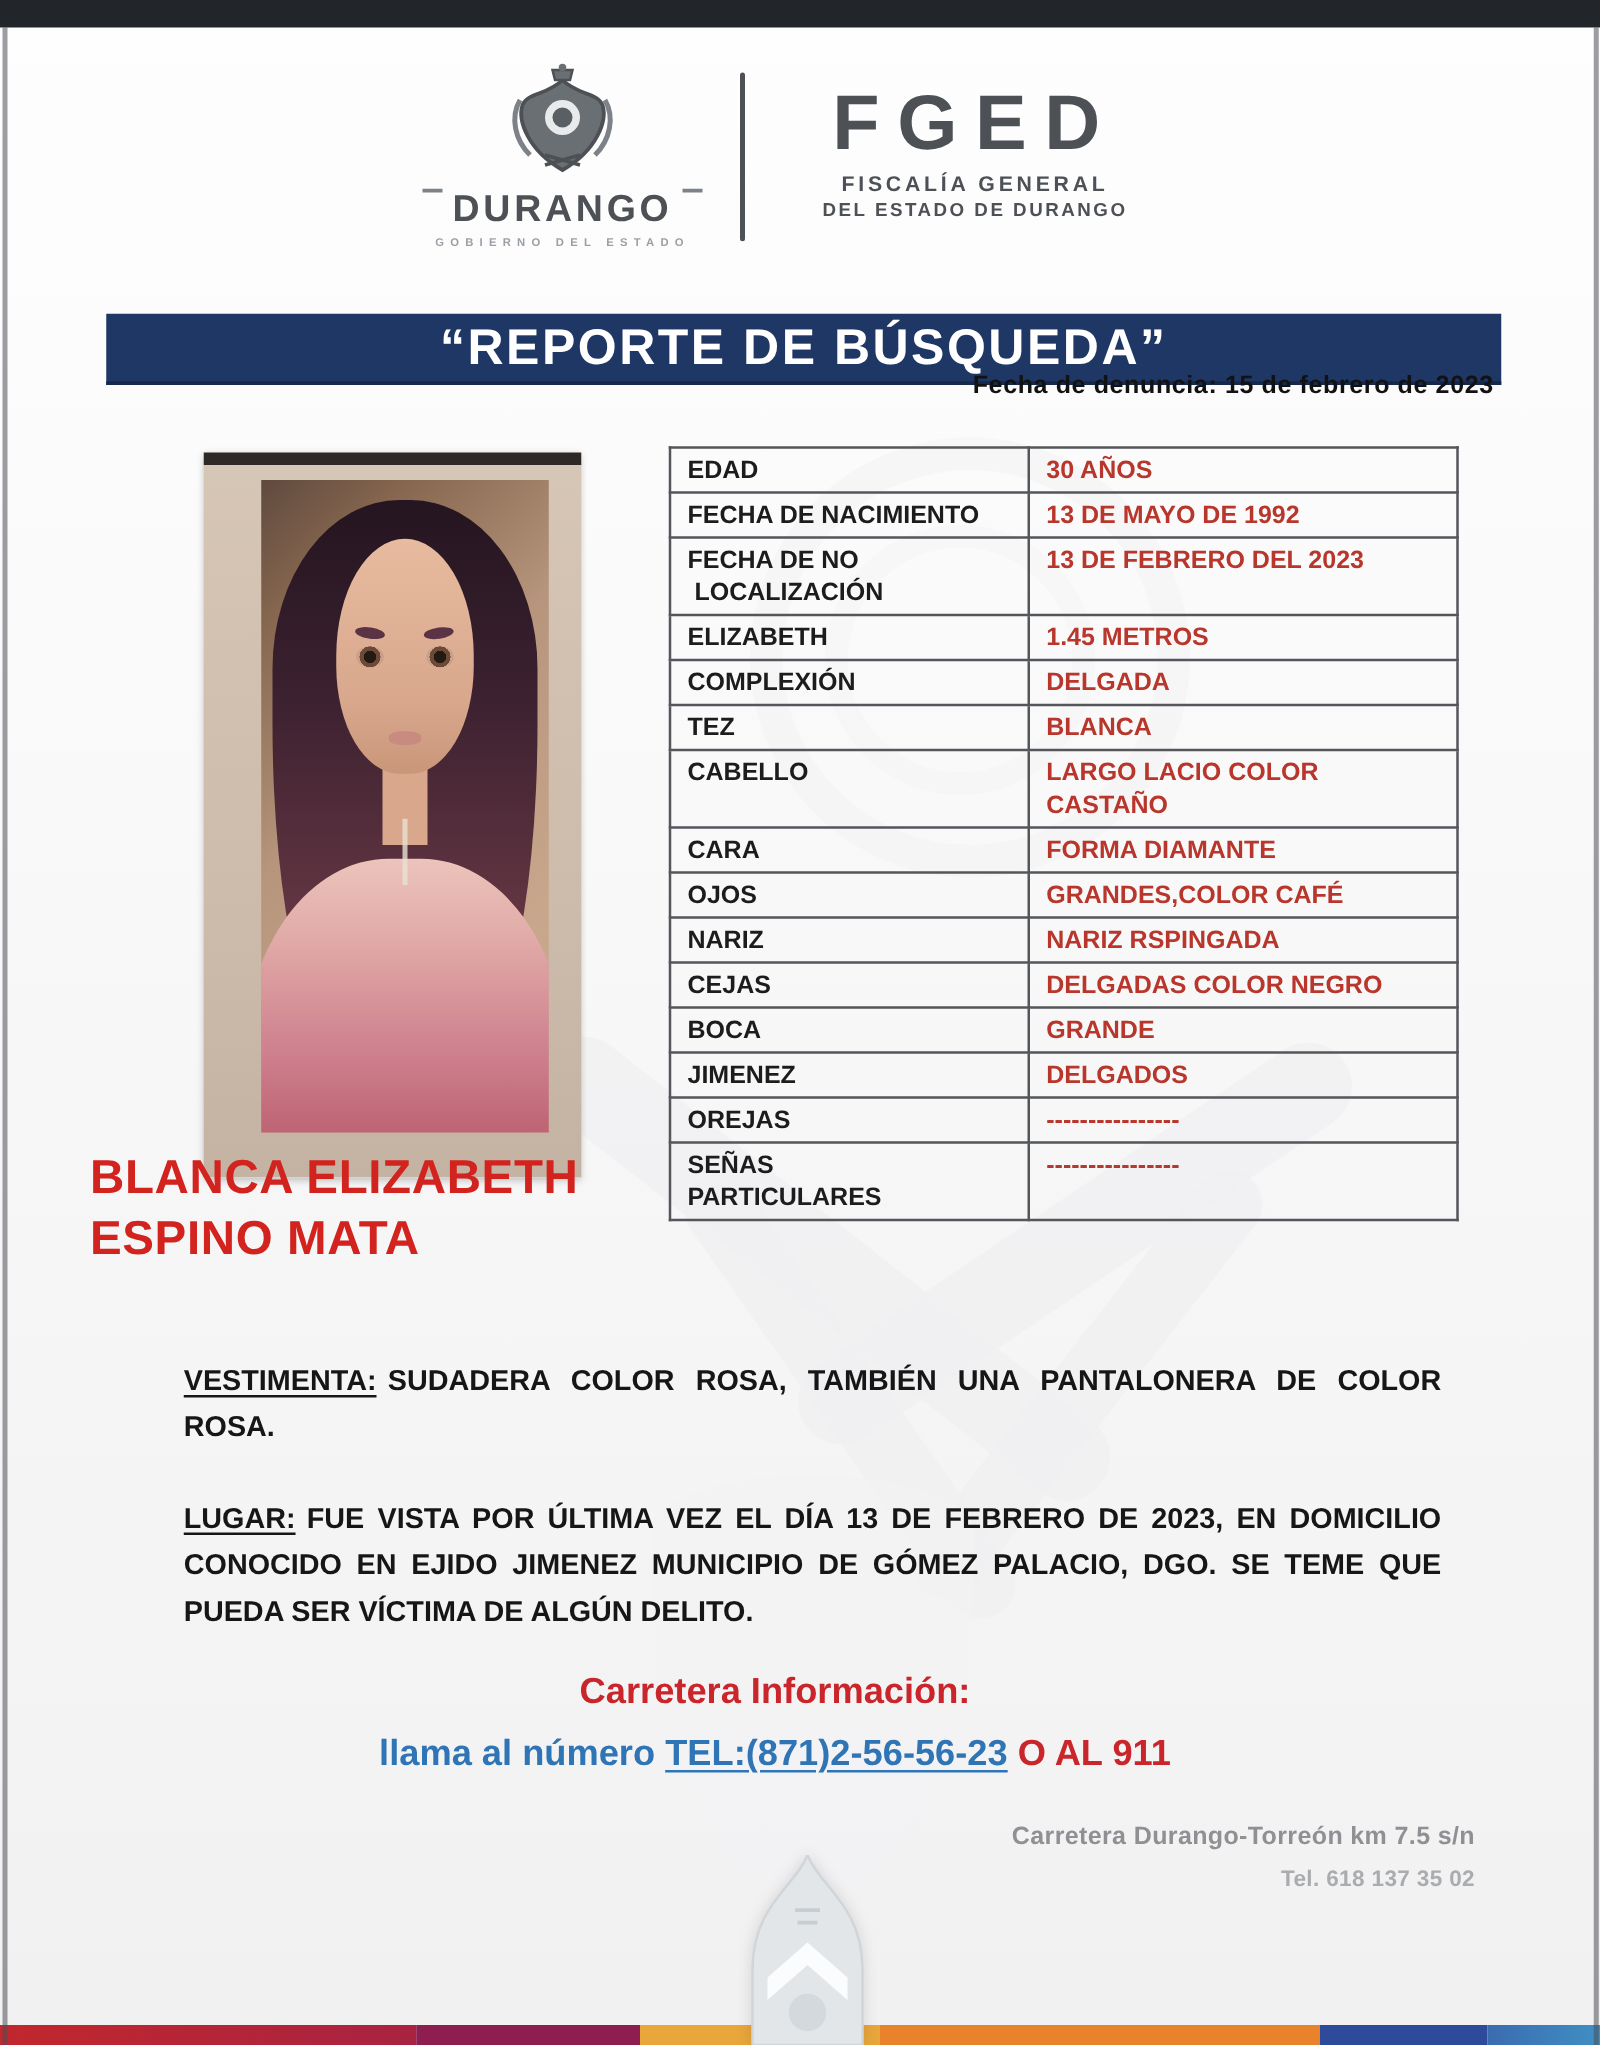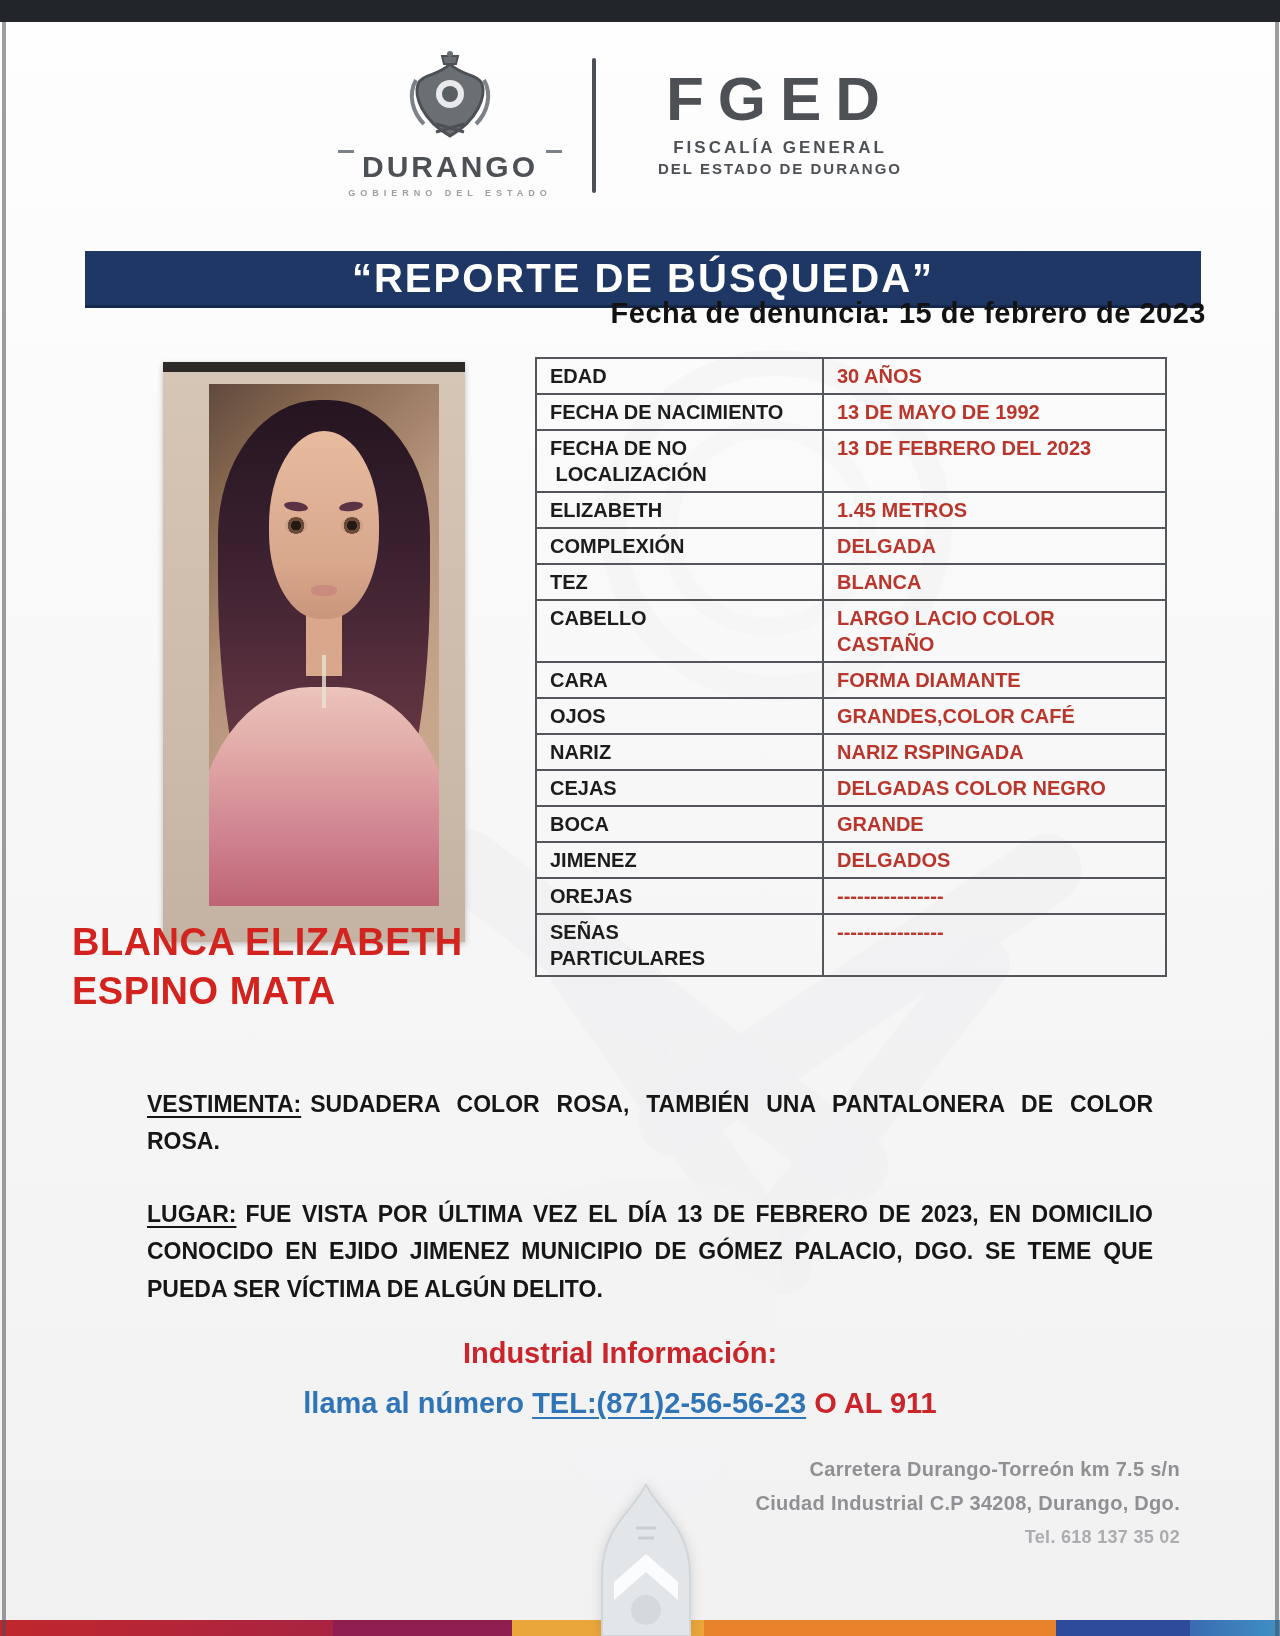--- a/index.html
+++ b/index.html
@@ -37,22 +37,22 @@
   .header-divider{position:absolute;left:592px;top:18px;width:4px;height:135px;background:#4d5156;border-radius:2px;}
   .logo-fged{position:absolute;left:620px;top:28px;width:320px;text-align:center;color:#4d5156;}
   .fged-acronym{font-size:62px;font-weight:bold;letter-spacing:14px;line-height:1;color:#4d5156;}
   .fged-line1{margin-top:8px;font-size:17px;font-weight:bold;letter-spacing:3px;color:#4d5156;}
   .fged-line2{margin-top:2px;font-size:15px;font-weight:bold;letter-spacing:2px;color:#4d5156;}
 
   
   .banner{position:absolute;left:85px;top:251px;width:1116px;height:54px;background:#1e3765;
     border-bottom:3px solid #152festival;border-bottom:3px solid #16294d;z-index:2;
     color:#ffffff;font-size:40px;font-weight:bold;letter-spacing:2px;text-align:center;line-height:54px;}
-  .report-date{position:absolute;top:297px;right:74px;z-index:2;
-    font-size:29px;font-weight:bold;color:#121212;letter-spacing:.5px;}
+  .report-date{position:absolute;top:297px;right:85px;z-index:2;
+    font-size:20px;font-weight:bold;color:#121212;letter-spacing:.5px;}
 
   
   .photo-frame{position:absolute;left:163px;top:362px;width:302px;height:570px;z-index:2;
     background:linear-gradient(180deg,#d6c6b6 0%,#cdbbab 60%,#c4b2a2 100%);
     border-top:10px solid #2d2926;box-shadow:0 2px 6px rgba(0,0,0,.25);}
   .photo-inner{position:absolute;left:46px;top:12px;right:26px;bottom:36px;overflow:hidden;
     background:linear-gradient(135deg,#5f4a3e 0%,#87674f 16%,#b6957c 42%,#c7a68c 75%,#cbab90 100%);}
   .p-hair{position:absolute;left:4%;right:4%;top:3%;height:86%;
     background:linear-gradient(180deg,#241520 0%,#3c2130 35%,#5f3340 70%,#7a3f48 100%);
     border-radius:48% 48% 30% 30%/30% 30% 60% 60%;}
@@ -255,26 +255,25 @@
 
   <div class="person-name">
     <div>BLANCA ELIZABETH</div>
     <div>ESPINO MATA</div>
   </div>
 
   <p class="para vestimenta"><span class="para-label">VESTIMENTA:</span><span>SUDADERA COLOR ROSA, TAMBIÉN UNA PANTALONERA DE COLOR ROSA.</span></p>
 
   <p class="para lugar"><span class="para-label">LUGAR:</span><span>FUE VISTA POR ÚLTIMA VEZ EL DÍA 13 DE FEBRERO DE 2023, EN DOMICILIO CONOCIDO EN EJIDO JIMENEZ MUNICIPIO DE GÓMEZ PALACIO, DGO. SE TEME QUE PUEDA SER VÍCTIMA DE ALGÚN DELITO.</span></p>
 
-  <div class="contact-heading">Industrial Información:</div>
+  <div class="contact-heading">Carretera Información:</div>
   <div class="contact-line"><span class="call-prefix">llama al número </span><a class="phone-link">TEL:(871)2-56-56-23</a><span class="call-suffix"> O AL 911</span></div>
 
   <div class="footer-address">
     <div>Carretera Durango-Torreón km 7.5 s/n</div>
-    <div>Ciudad Industrial C.P 34208, Durango, Dgo.</div>
     <div class="footer-tel">Tel. 618 137 35 02</div>
   </div>
 
   <div class="bottom-emblem">
     <svg width="136" height="152" viewBox="0 0 136 152">
       <path d="M68 0 C58 26 24 40 24 92 L24 152 L112 152 L112 92 C112 40 78 26 68 0 Z" fill="#e3e6e9" stroke="#d0d5d9" stroke-width="2"></path>
       <polygon points="36,98 68,70 100,98 100,116 68,88 36,116" fill="#fbfcfd"></polygon>
       <circle cx="68" cy="126" r="15" fill="#d4d9dd"></circle>
       <path d="M58 44 L78 44 M60 54 L76 54" stroke="#c8cdd2" stroke-width="3"></path>
     </svg>

